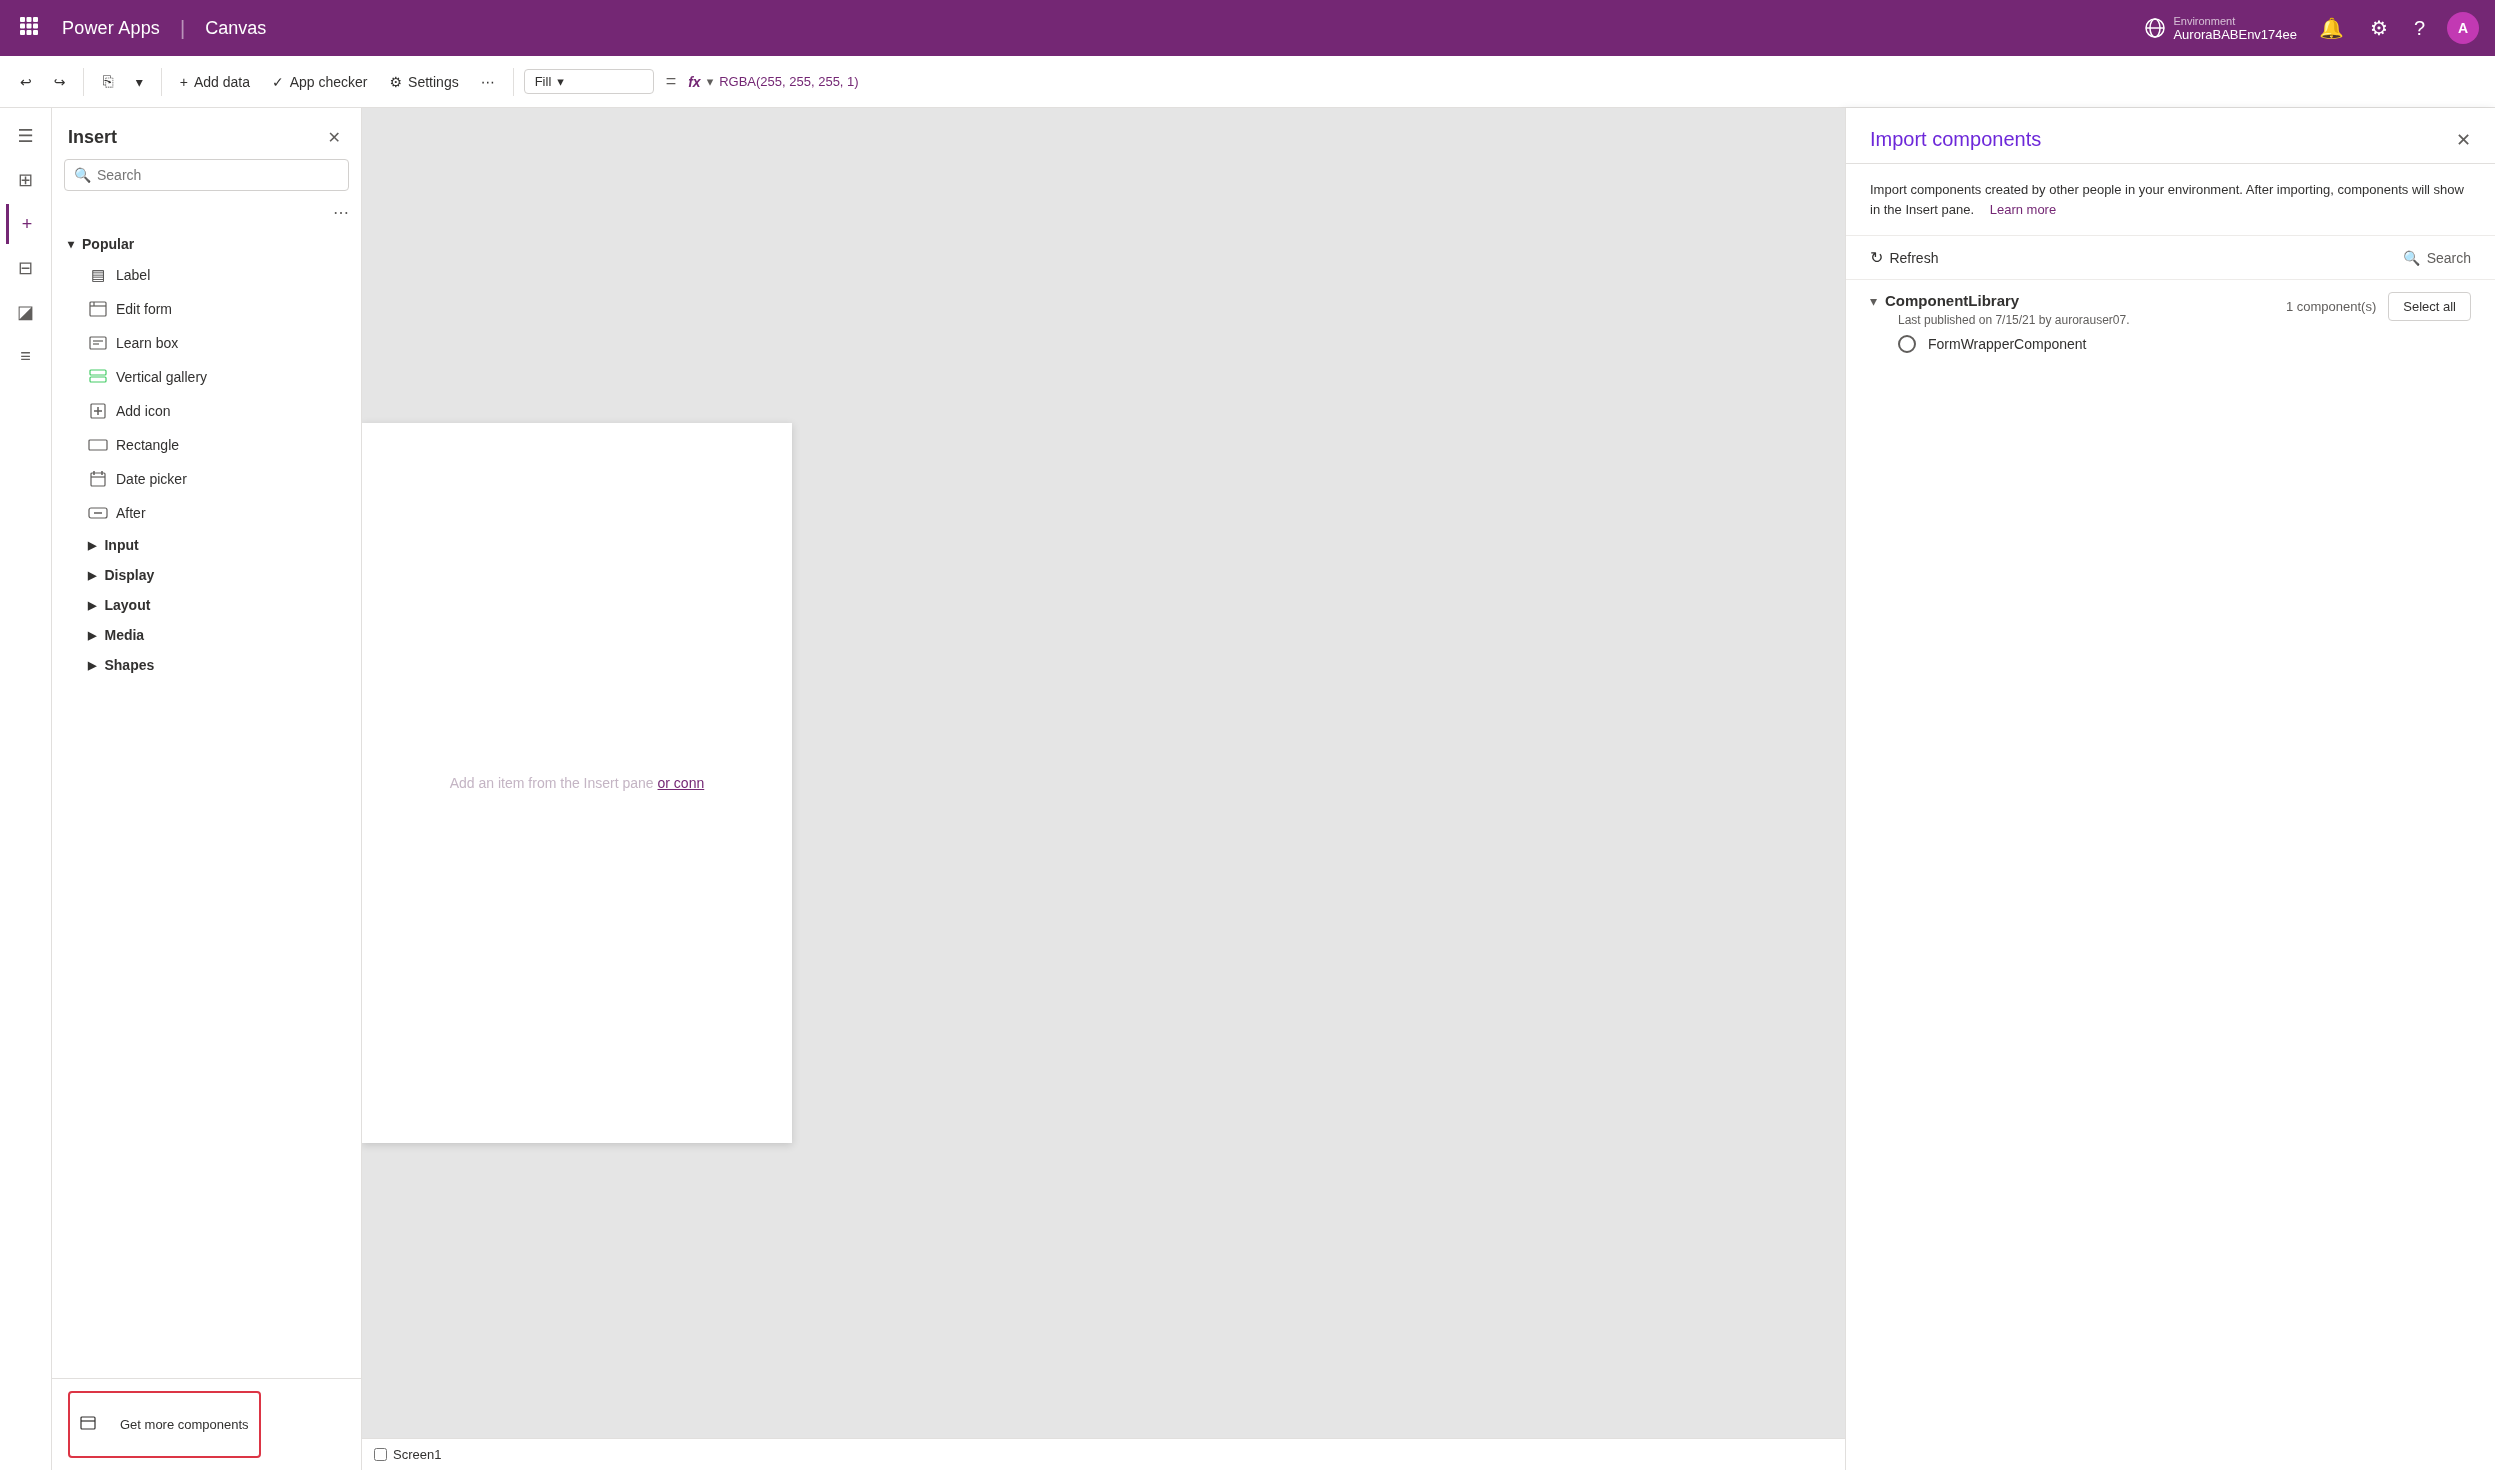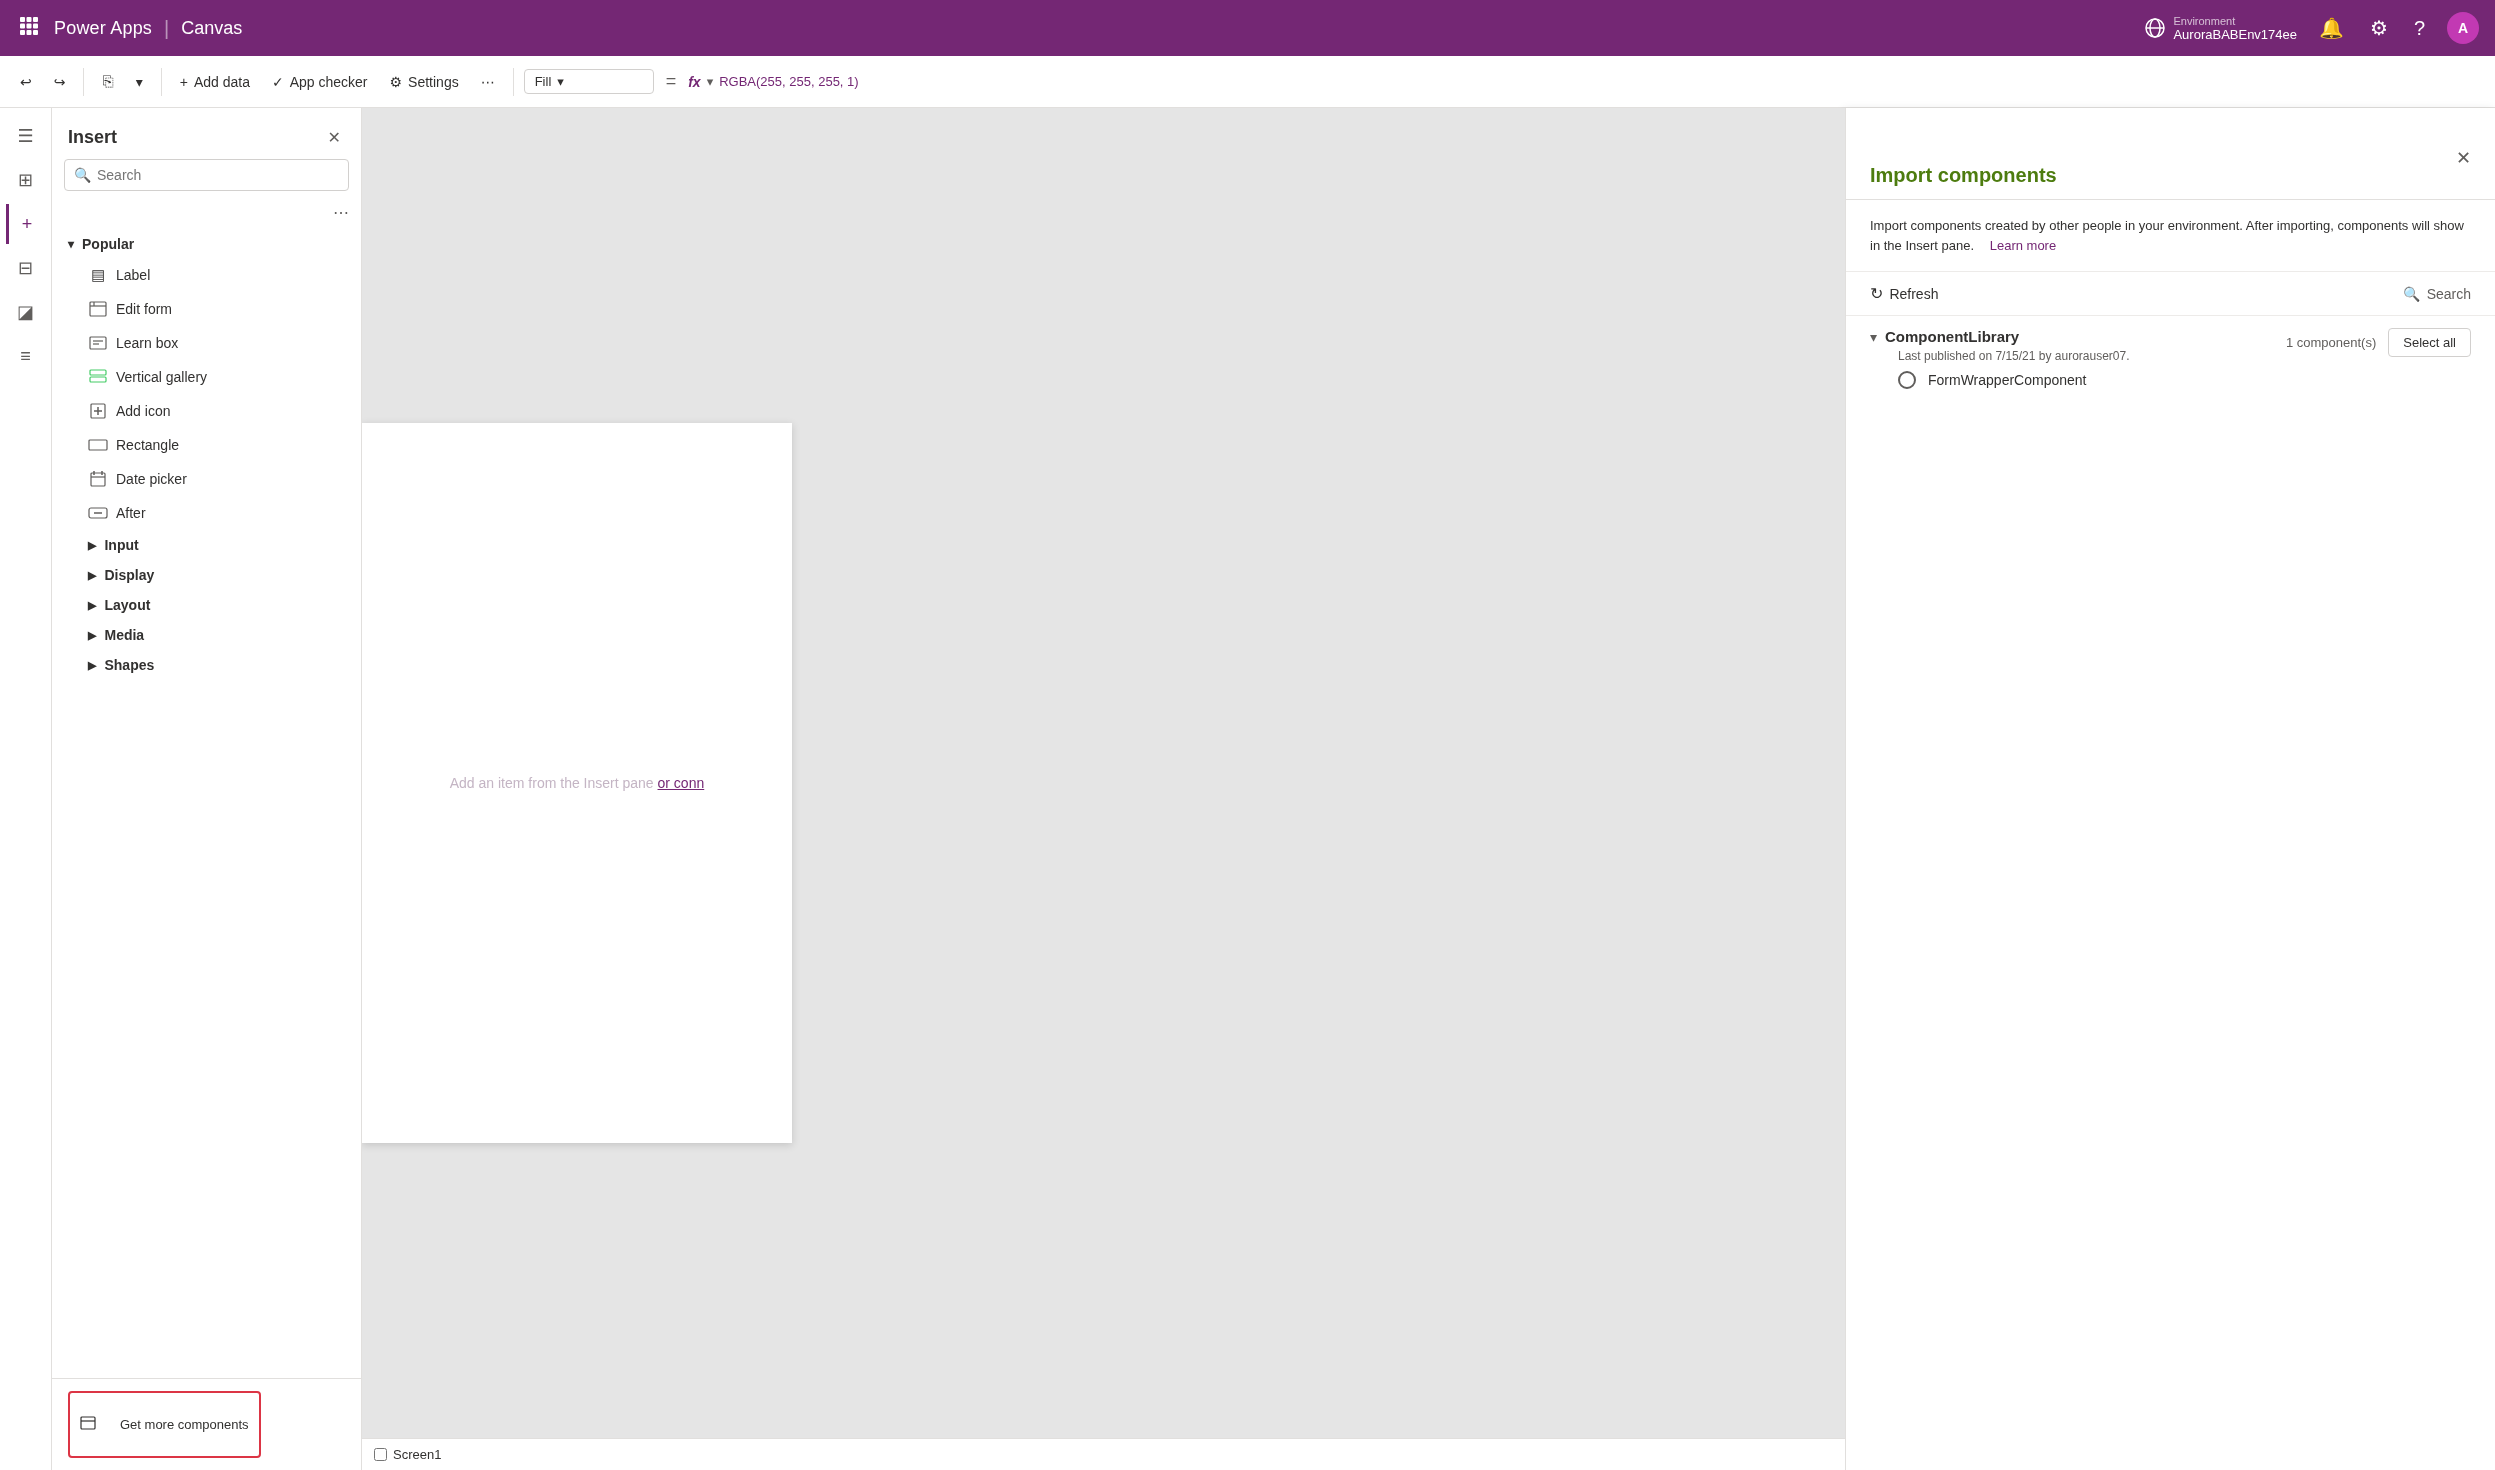--- a/index.html
+++ b/index.html
@@ -6,21 +6,21 @@
     body { font-family: 'Segoe UI', sans-serif; font-size: 14px; background: #f3f2f1; overflow: hidden; width: 2495px; height: 1470px; }
 
     
     .topbar {
       display: flex;
       align-items: center;
       background: #742774;
       height: 56px;
       padding: 0 16px;
       color: white;
-      gap: 12px;
+      gap: 20px;
     }
     .topbar-title {
       font-size: 18px;
       font-weight: 400;
       color: white;
       letter-spacing: 0.2px;
     }
     .topbar-separator { color: rgba(255,255,255,0.5); font-size: 20px; font-weight: 300; }
     .topbar-canvas { font-size: 18px; font-weight: 400; }
     .topbar-spacer { flex: 1; }
@@ -301,23 +301,22 @@
     }
     .import-header {
       display: flex;
       align-items: center;
       justify-content: space-between;
       padding: 20px 24px 12px;
       border-bottom: 1px solid #e1dfdd;
     }
     .import-title {
       font-size: 20px;
-      font-weight: 700;
-      color: #4d7c0f;
-      margin-top: 36px;
+      font-weight: 400;
+      color: #6d28d9;
     }
     .import-close {
       background: none; border: none; cursor: pointer;
       font-size: 18px; color: #605e5c;
     }
     .import-desc {
       padding: 16px 24px;
       font-size: 13px;
       color: #323130;
       line-height: 1.5;

